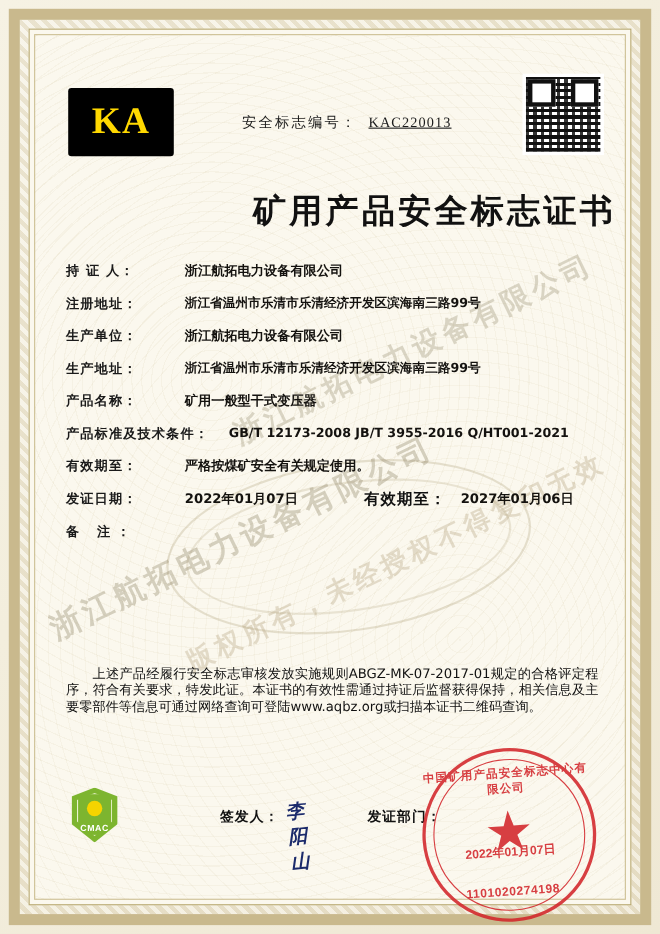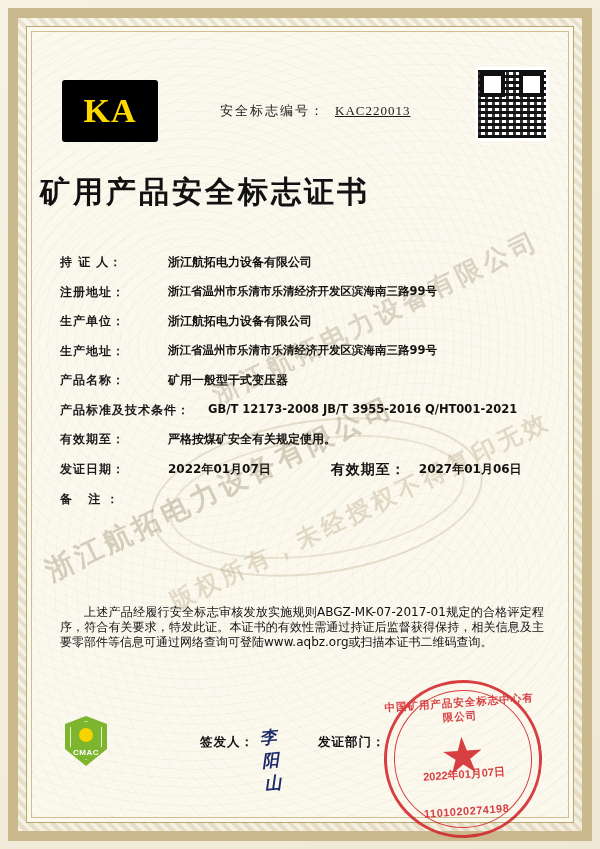--- a/index.html
+++ b/index.html
@@ -80,29 +80,29 @@
     position:absolute;left:180px;top:62px;
     font-size:13px;color:#1a1a1a;
     font-family:"Liberation Serif",serif;
     letter-spacing:1px;
   }
   .certno .lab{letter-spacing:2px;text-align:right;}
   .certno .val{margin-left:10px;font-family:"Liberation Serif",serif;text-decoration:underline;}
 
   
   .title{
-    position:absolute;left:0;right:0;top:132px;text-align:left;
+    position:absolute;left:0;right:0;top:132px;text-align:right;
     font-size:30px;font-weight:bold;color:#111;
     letter-spacing:3px;
     font-family:"DejaVu Sans", sans-serif;
   }
 
   
   .fields{
-    position:absolute;left:20px;right:16px;top:214px;
+    position:absolute;left:20px;right:16px;top:198px;
   }
   .row{
     display:flex;align-items:flex-start;
     margin-bottom:12.5px;
     font-size:12.5px;
     color:#111;
   }
   .label{
     width:108px;flex:0 0 108px;
     letter-spacing:1px;
@@ -170,21 +170,21 @@
     font-family:"DejaVu Sans",sans-serif;color:#111;
     position:relative;
   }
   .sig-script{
     position:absolute;left:62px;top:-8px;
     font-family:"Liberation Serif",serif;
     font-style:italic;font-size:17px;color:#1b2a6b;
     transform:rotate(-6deg);
   }
   .dept{
-    margin-left:64px;font-size:12.5px;font-weight:bold;letter-spacing:1px;
+    margin-left:80px;font-size:12.5px;font-weight:bold;letter-spacing:1px;
     font-family:"DejaVu Sans",sans-serif;color:#111;
   }
 
   
   .seal{
     position:absolute;right:18px;top:640px;
     width:152px;height:152px;border-radius:50%;
     border:3px solid #d3262b;
     color:#d3262b;
     opacity:.88;

